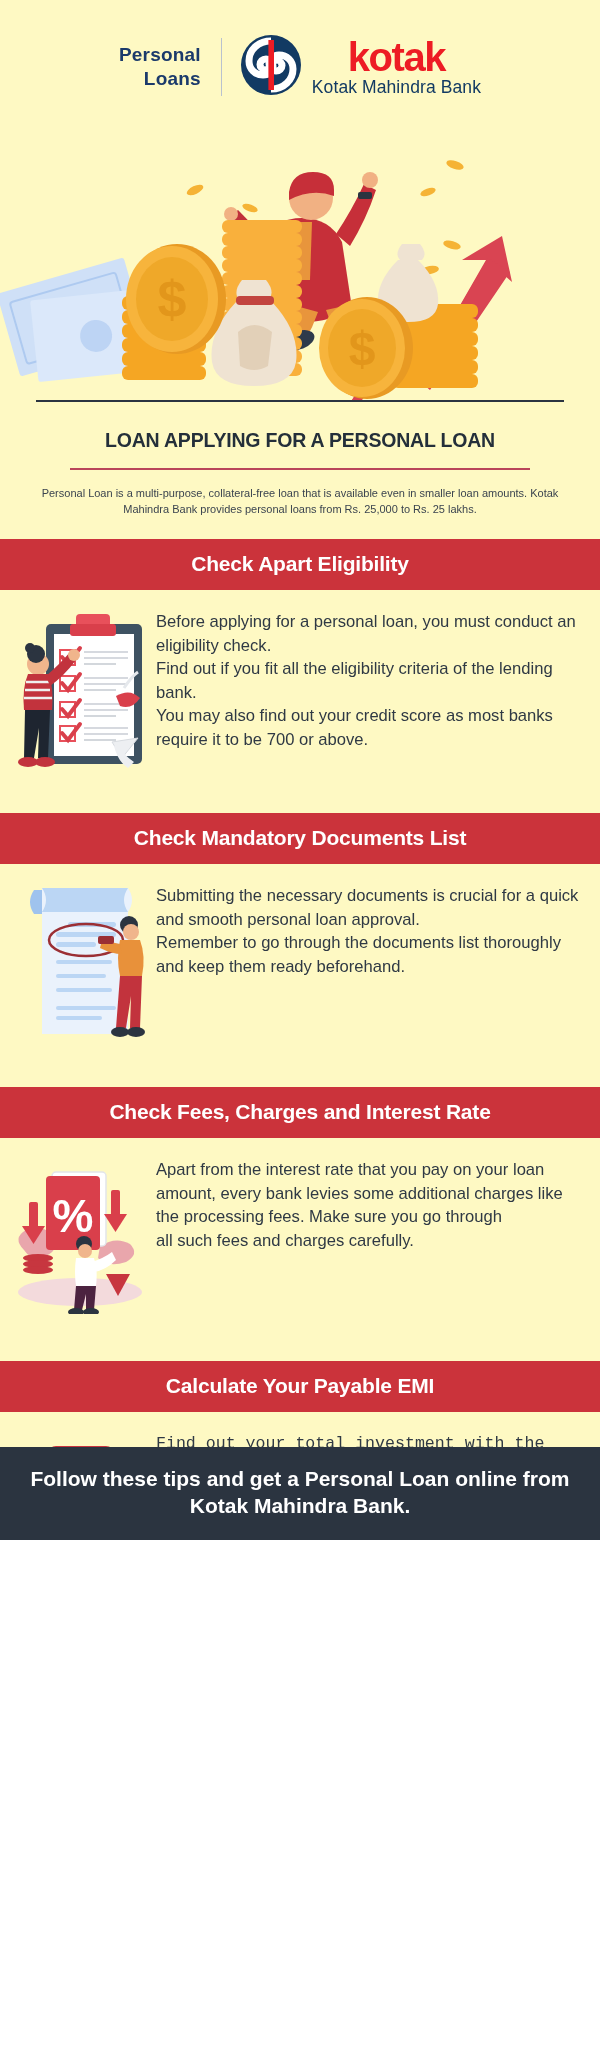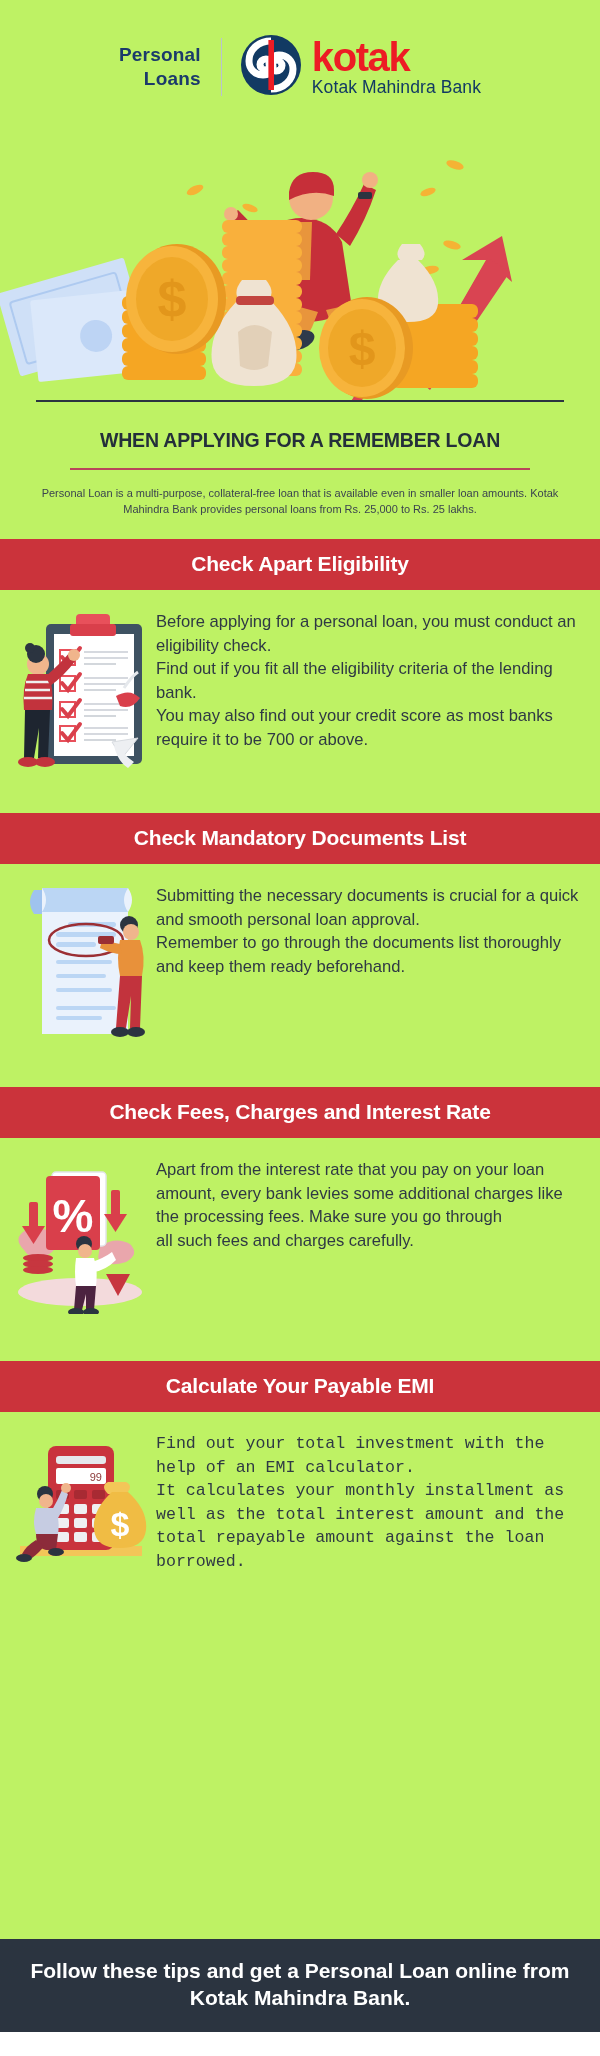--- a/index.html
+++ b/index.html
@@ -4,22 +4,22 @@
 <style>
   * { box-sizing: border-box; margin: 0; padding: 0; }
   html, body {
     width: 600px;
     background: #ffffff;
     font-family: "Liberation Sans", sans-serif;
   }
   .page {
     position: relative;
     width: 600px;
-    height: 2032px;
-    background: #bef264;
+    height: 1540px;
+    background: #fef9c3;
     overflow: hidden;
   }
 
   
   .brandbar {
     display: flex;
     align-items: center;
     justify-content: center;
     padding: 34px 0 10px 0;
     gap: 0;
@@ -49,20 +49,21 @@
     display: flex;
     flex-direction: column;
     justify-content: center;
     line-height: 1;
   }
   .kotak-word {
     color: #ED1C24;
     font-weight: bold;
     font-size: 40px;
     letter-spacing: -1.4px;
+    text-align: center;
   }
   .kotak-sub {
     color: #123A63;
     font-size: 17.5px;
     letter-spacing: .1px;
     margin-top: 2px;
   }
 
   
   .hero {
@@ -284,21 +285,21 @@
         <ellipse cx="362" cy="238" rx="43" ry="49" fill="#F7B43C"></ellipse>
         <ellipse cx="362" cy="238" rx="34" ry="39" fill="#EFA829"></ellipse>
         <text x="362" y="255" text-anchor="middle" font-family="Liberation Sans, sans-serif" font-size="48" font-weight="bold" fill="#E2961B">$</text>
       </g>
     </svg>
   </div>
 
   <div class="hero-rule"></div>
 
   <div class="title-block">
-    <div class="sub-title">WHEN APPLYING FOR A REMEMBER LOAN</div>
+    <div class="sub-title">LOAN APPLYING FOR A PERSONAL LOAN</div>
     <div class="accent-rule"></div>
     <div class="intro">Personal Loan is a multi-purpose, collateral-free loan that is available even in smaller loan amounts. Kotak Mahindra Bank provides personal loans from Rs. 25,000 to Rs. 25 lakhs.</div>
   </div>
 
   <div class="section">
     <div class="section-head">Check Apart Eligibility</div>
     <div class="section-body">
       <div class="section-art">
         <svg width="136" height="180" viewBox="0 0 136 180">
           <rect x="34" y="18" width="96" height="140" rx="5" fill="#3E5262"></rect>

